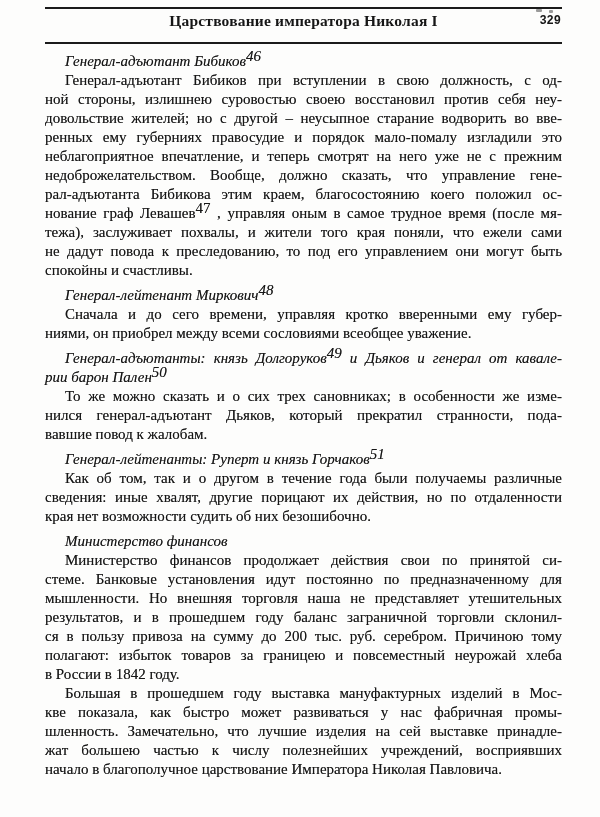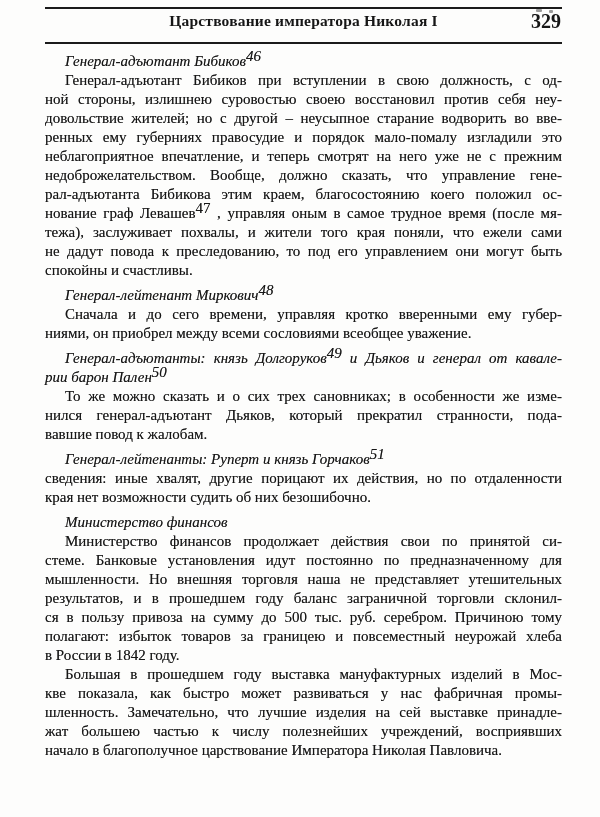--- a/index.html
+++ b/index.html
@@ -21,21 +21,21 @@
   .speck.s1{left:536px;top:2px;width:6px;height:3px;}
   .speck.s2{left:549px;top:3px;width:4px;height:3px;}
   .content{margin-left:45px;width:517px;}
   .rule{height:2px;background:var(--rule);}
   .rule-top{margin-top:7px;}
   .header-row{
     position:relative;height:33px;
     font-weight:bold;font-size:15.5px;line-height:24px;
   }
   .header-title{position:absolute;left:0;right:0;text-align:center;letter-spacing:.2px;}
-  .header-num{position:absolute;right:1px;top:0;font-size:20px;}
+  .header-num{position:absolute;right:1px;top:0;font-size:12px;font-family:Liberation Mono, monospace;}
   .body{
     margin-top:8px;
     font-size:15px;line-height:19px;
     text-shadow:0 0 .5px rgba(22,22,22,.55);
   }
   .section-heading{font-style:italic;margin-top:6px;}
   .paragraph{margin:0;}
   .line{text-align:justify;text-align-last:justify;}
   .line.first{text-indent:20px;}
   .line.last{text-align-last:left;}
@@ -94,34 +94,35 @@
             <div class="line first">То же можно сказать и о сих трех сановниках; в особенности же изме-</div>
             <div class="line">нился генерал-адъютант Дьяков, который прекратил странности, пода-</div>
             <div class="line last">вавшие повод к жалобам.</div>
           </div>
         </div>
         <div class="section">
           <div class="section-heading">
             <div class="line first last">Генерал-лейтенанты: Руперт и князь Горчаков<sup>51</sup></div>
           </div>
           <div class="paragraph">
+            <div class="line first">Как об том, так и о другом в течение года были получаемы различные</div>
             <div class="line">сведения: иные хвалят, другие порицают их действия, но по отдаленности</div>
             <div class="line last">края нет возможности судить об них безошибочно.</div>
           </div>
         </div>
         <div class="section">
           <div class="section-heading">
             <div class="line first last">Министерство финансов</div>
           </div>
           <div class="paragraph">
             <div class="line first">Министерство финансов продолжает действия свои по принятой си-</div>
             <div class="line">стеме. Банковые установления идут постоянно по предназначенному для</div>
             <div class="line">мышленности. Но внешняя торговля наша не представляет утешительных</div>
             <div class="line">результатов, и в прошедшем году баланс заграничной торговли склонил-</div>
-            <div class="line">ся в пользу привоза на сумму до 500 тыс. руб. серебром. Причиною тому</div>
+            <div class="line">ся в пользу привоза на сумму до 200 тыс. руб. серебром. Причиною тому</div>
             <div class="line">полагают: избыток товаров за границею и повсеместный неурожай хлеба</div>
             <div class="line last">в России в 1842 году.</div>
           </div>
           <div class="paragraph">
             <div class="line first">Большая в прошедшем году выставка мануфактурных изделий в Мос-</div>
             <div class="line">кве показала, как быстро может развиваться у нас фабричная промы-</div>
             <div class="line">шленность. Замечательно, что лучшие изделия на сей выставке принадле-</div>
             <div class="line">жат большею частью к числу полезнейших учреждений, восприявших</div>
             <div class="line last">начало в благополучное царствование Императора Николая Павловича.</div>
           </div>

